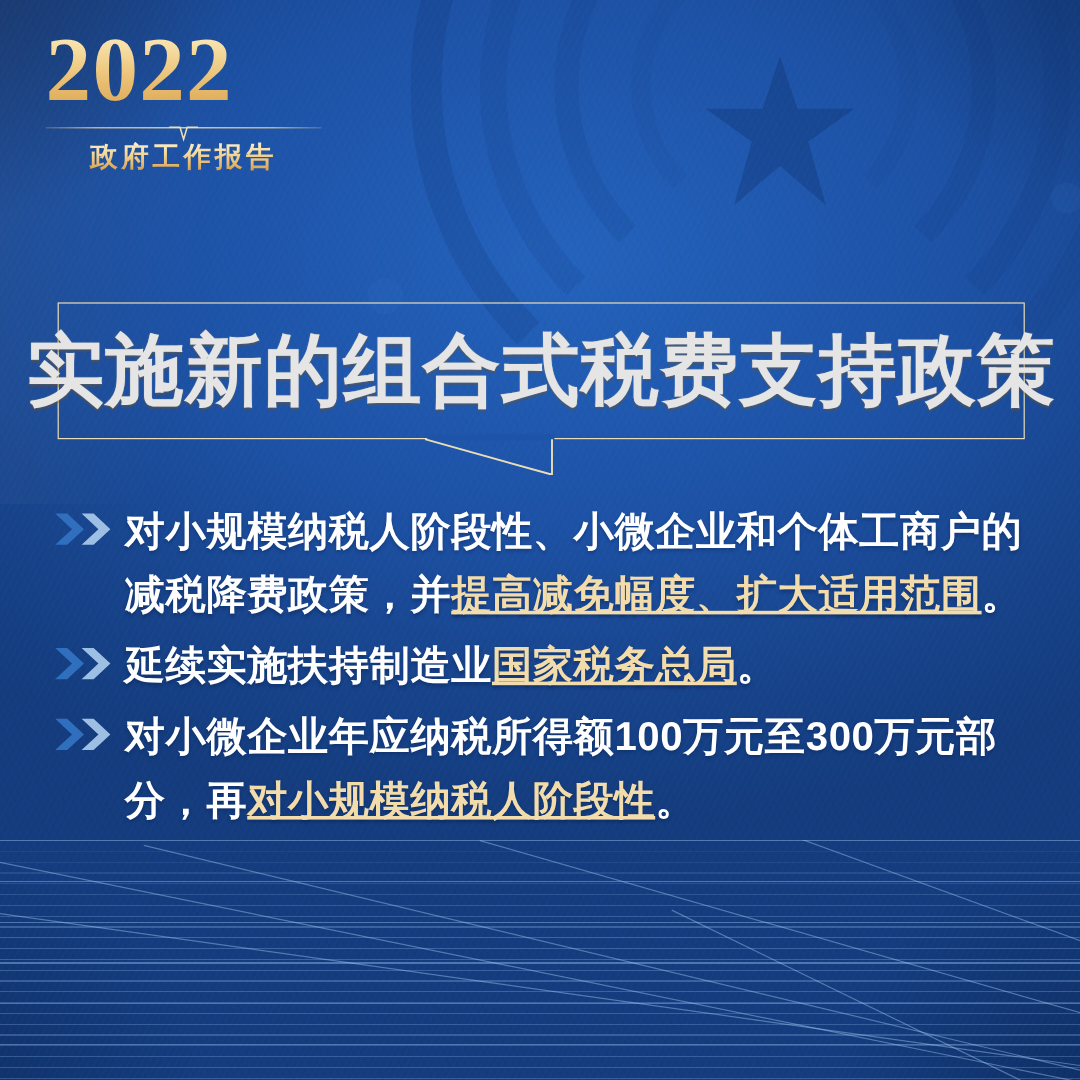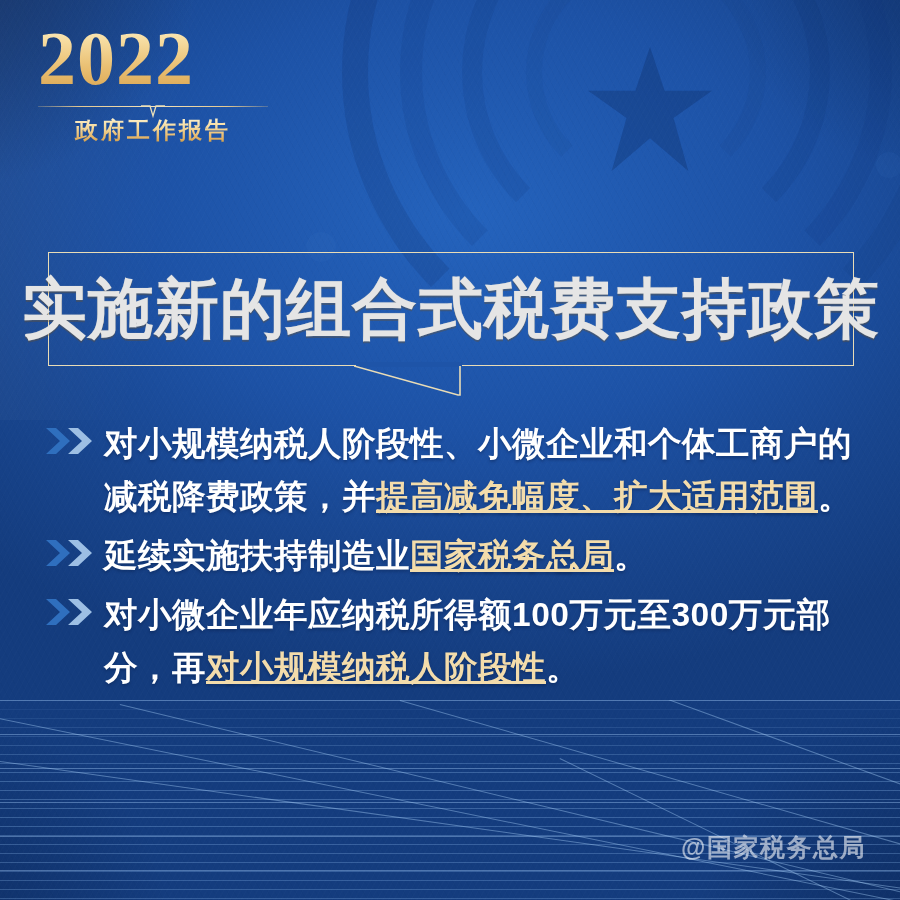--- a/index.html
+++ b/index.html
@@ -237,15 +237,14 @@
         <svg width="50" height="30" viewBox="0 0 50 30">
           <path d="M0 2 L14 15 L0 28 L10 28 L24 15 L10 2 Z" fill="#2f6fbe"></path>
           <path d="M22 2 L36 15 L22 28 L32 28 L46 15 L32 2 Z" fill="#9dbfe4"></path>
         </svg>
       </div>
       <div class="btext"><span>对小微企业年应纳税所得额100万元至300万元部分，再</span><span class="hl">对小规模纳税人阶段性</span><span>。</span></div>
     </div>
 
   </div>
 
-  <div class="watermark">@国家税务总局</div>
 
 </div>
 
 </body></html>

